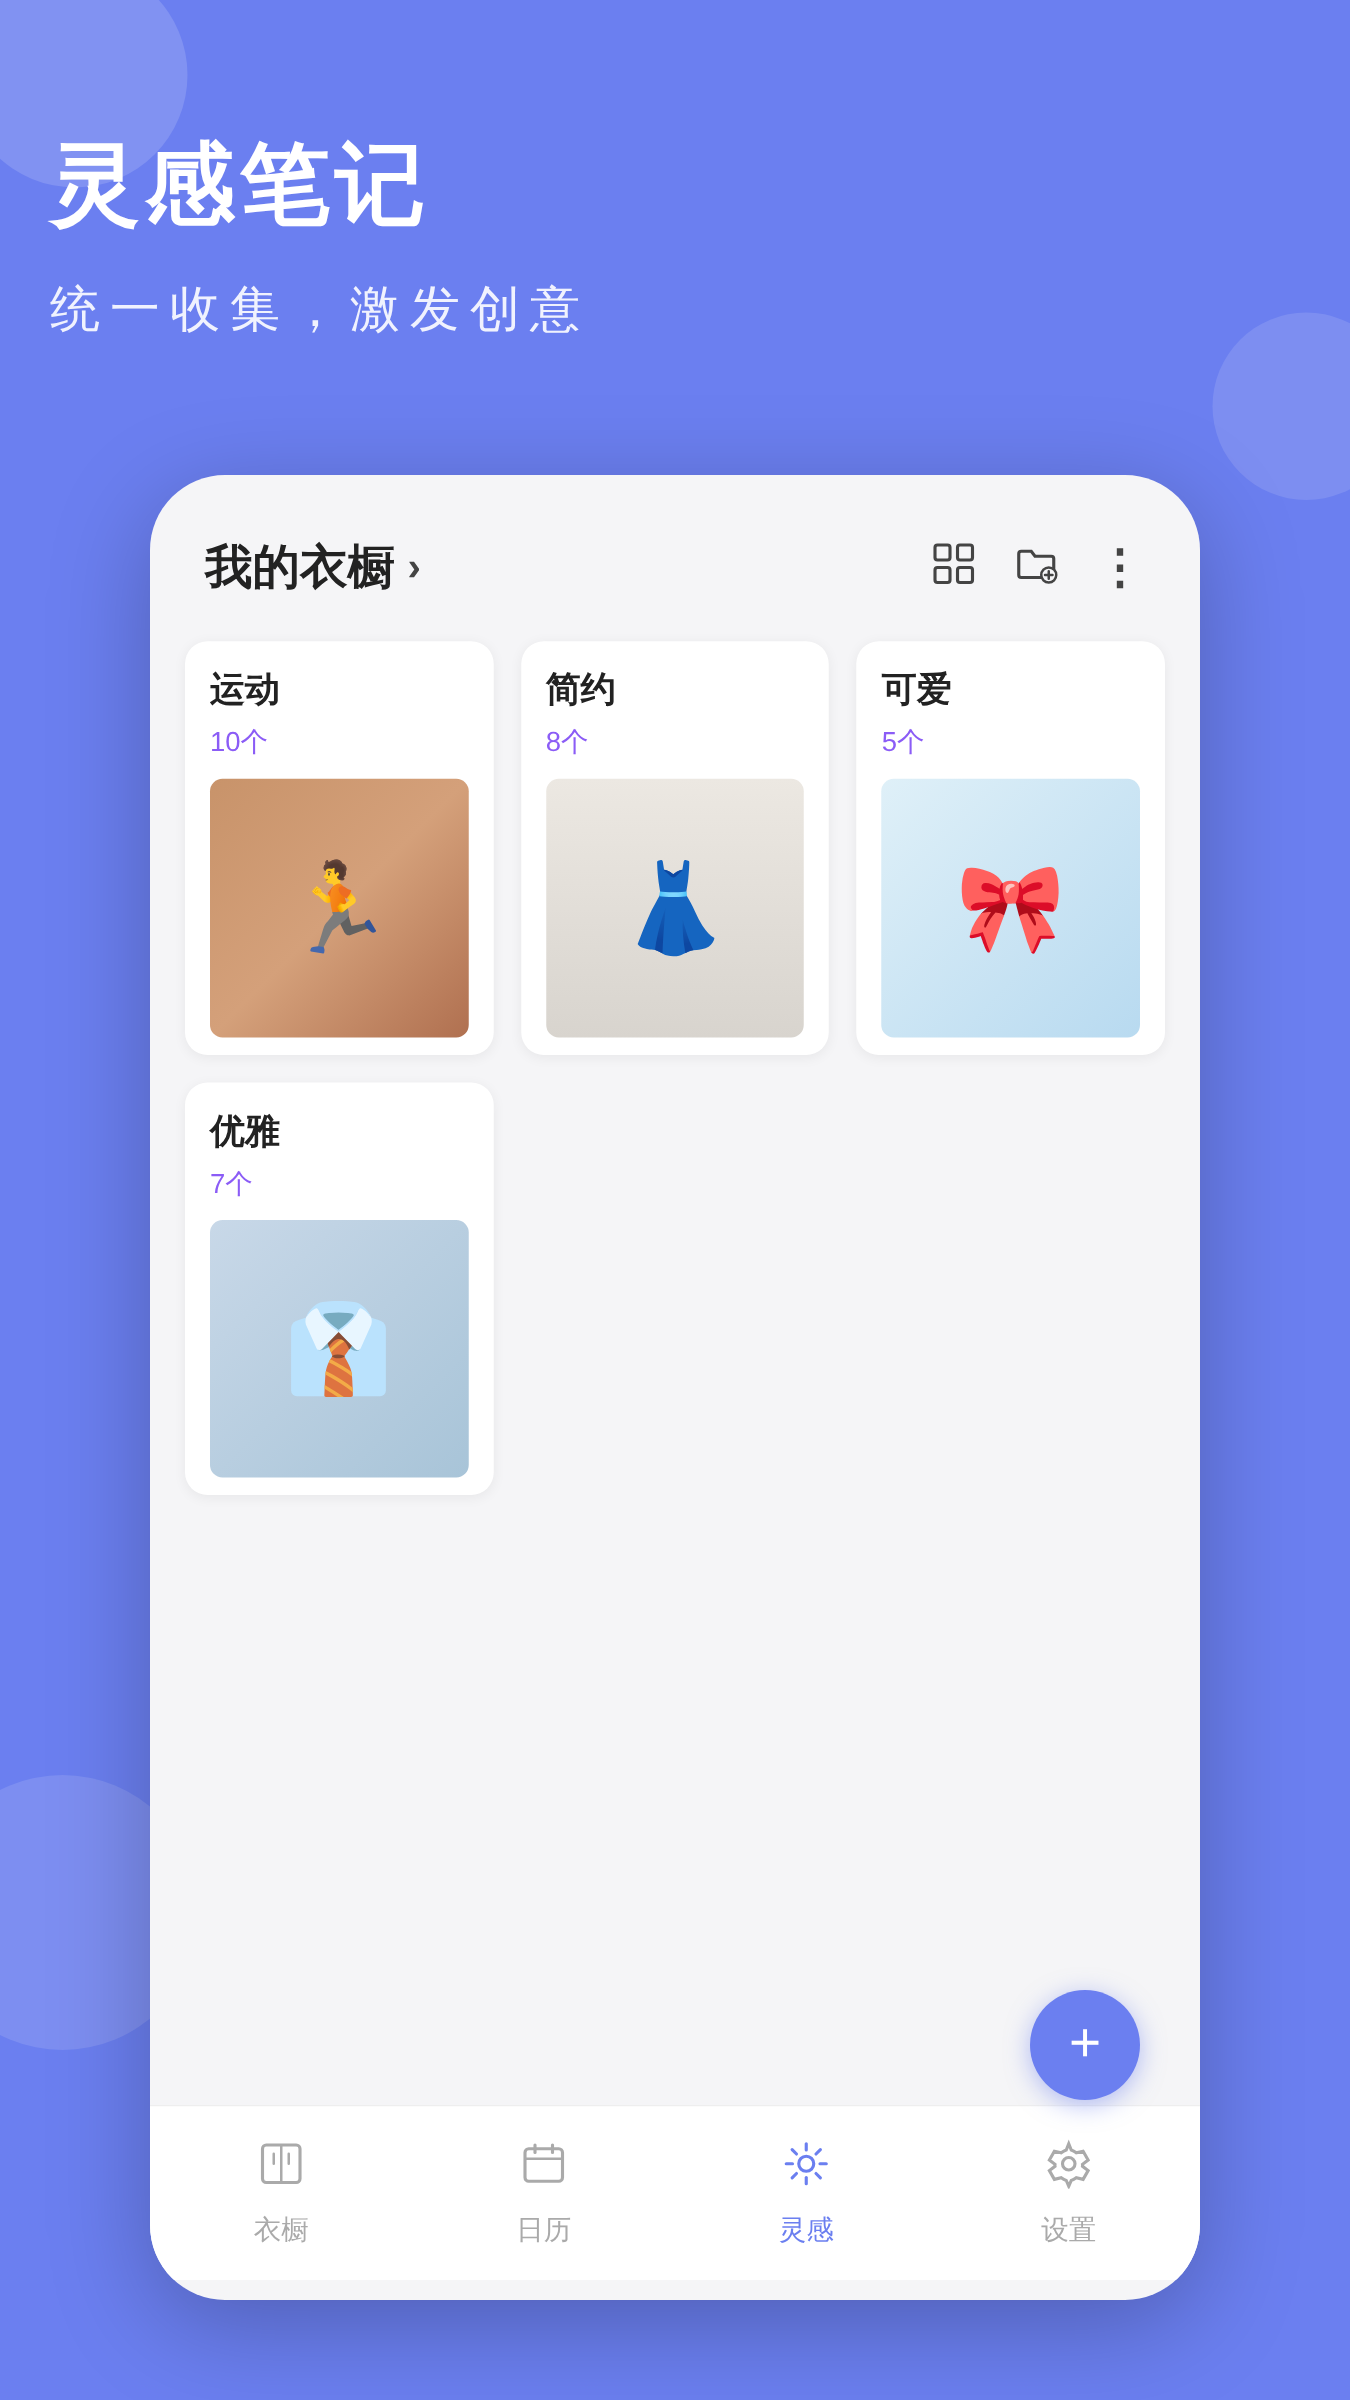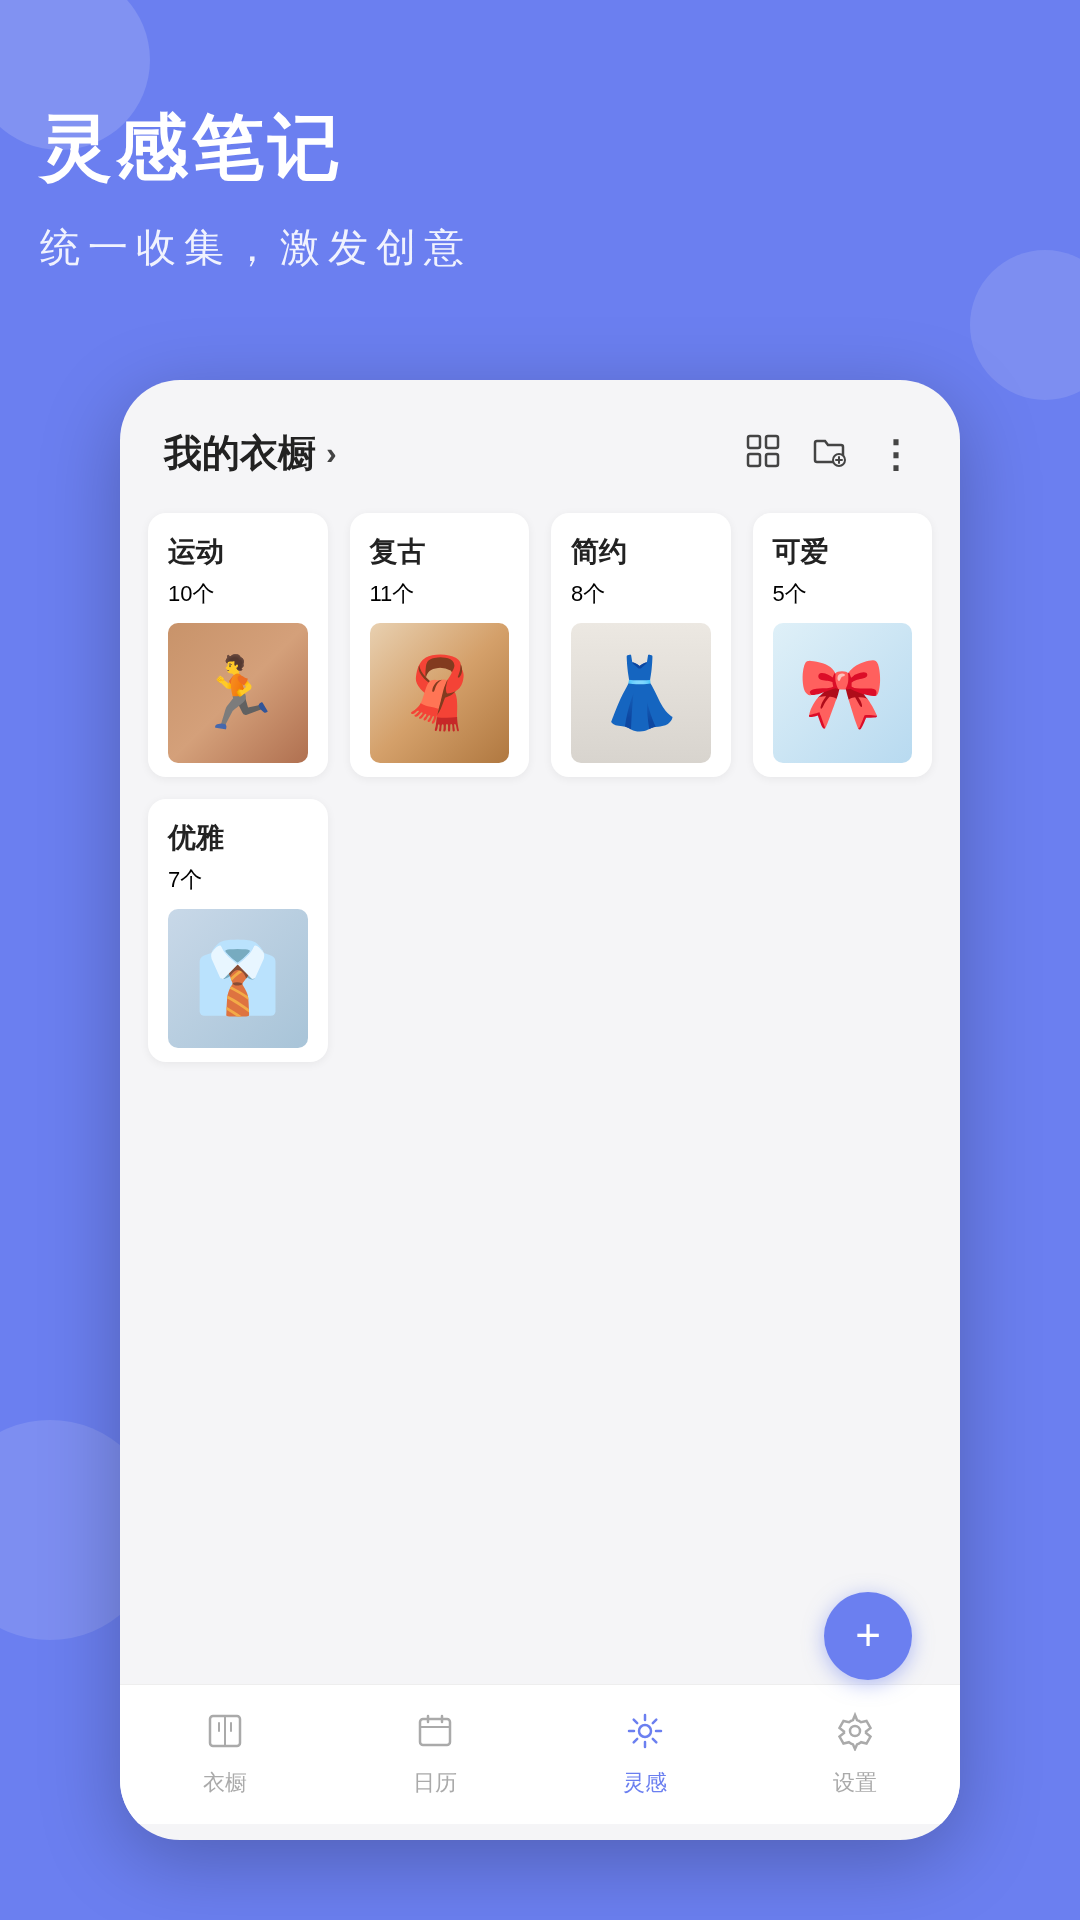--- a/index.html
+++ b/index.html
@@ -104,38 +104,38 @@
     }
 
     
     .grid-content {
       flex: 1;
       overflow-y: auto;
       padding: 10px 28px 20px;
     }
     .grid {
       display: grid;
-      grid-template-columns: repeat(4, 1fr);
+      grid-template-columns: repeat(3, 1fr);
       gap: 22px;
     }
     .grid-item {
       background: white;
       border-radius: 18px;
       padding: 20px 20px 14px;
       box-shadow: 0 2px 10px rgba(0,0,0,0.06);
     }
     .item-name {
       font-size: 28px;
       font-weight: 600;
       color: #222;
       margin-bottom: 8px;
     }
     .item-count {
       font-size: 22px;
-      color: #000000;
+      color: #8b5cf6;
       margin-bottom: 14px;
     }
     .item-image {
       width: 100%;
       aspect-ratio: 1;
       border-radius: 10px;
       overflow: hidden;
       background: #e8e8e8;
     }
 
@@ -237,27 +237,20 @@
     </div>
   </div>
 
   <div class="grid-content">
     <div class="grid" id="grid-container">
     <div class="grid-item">
       <div class="item-name">运动</div>
       <div class="item-count">10个</div>
       <div class="item-image" style="background:linear-gradient(135deg, #c8936a 0%, #d4a07a 50%, #b07050 100%); display:flex; align-items:center; justify-content:center; font-size:70px;">
         🏃
-      </div>
-    </div>
-        <div class="grid-item">
-      <div class="item-name">复古</div>
-      <div class="item-count">11个</div>
-      <div class="item-image" style="background:linear-gradient(135deg, #e8d0b0 0%, #d4a06a 50%, #b07840 100%); display:flex; align-items:center; justify-content:center; font-size:70px;">
-        🧣
       </div>
     </div>
         <div class="grid-item">
       <div class="item-name">简约</div>
       <div class="item-count">8个</div>
       <div class="item-image" style="background:linear-gradient(180deg, #ece8e2 0%, #d8d4ce 100%); display:flex; align-items:center; justify-content:center; font-size:70px;">
         👗
       </div>
     </div>
         <div class="grid-item">

